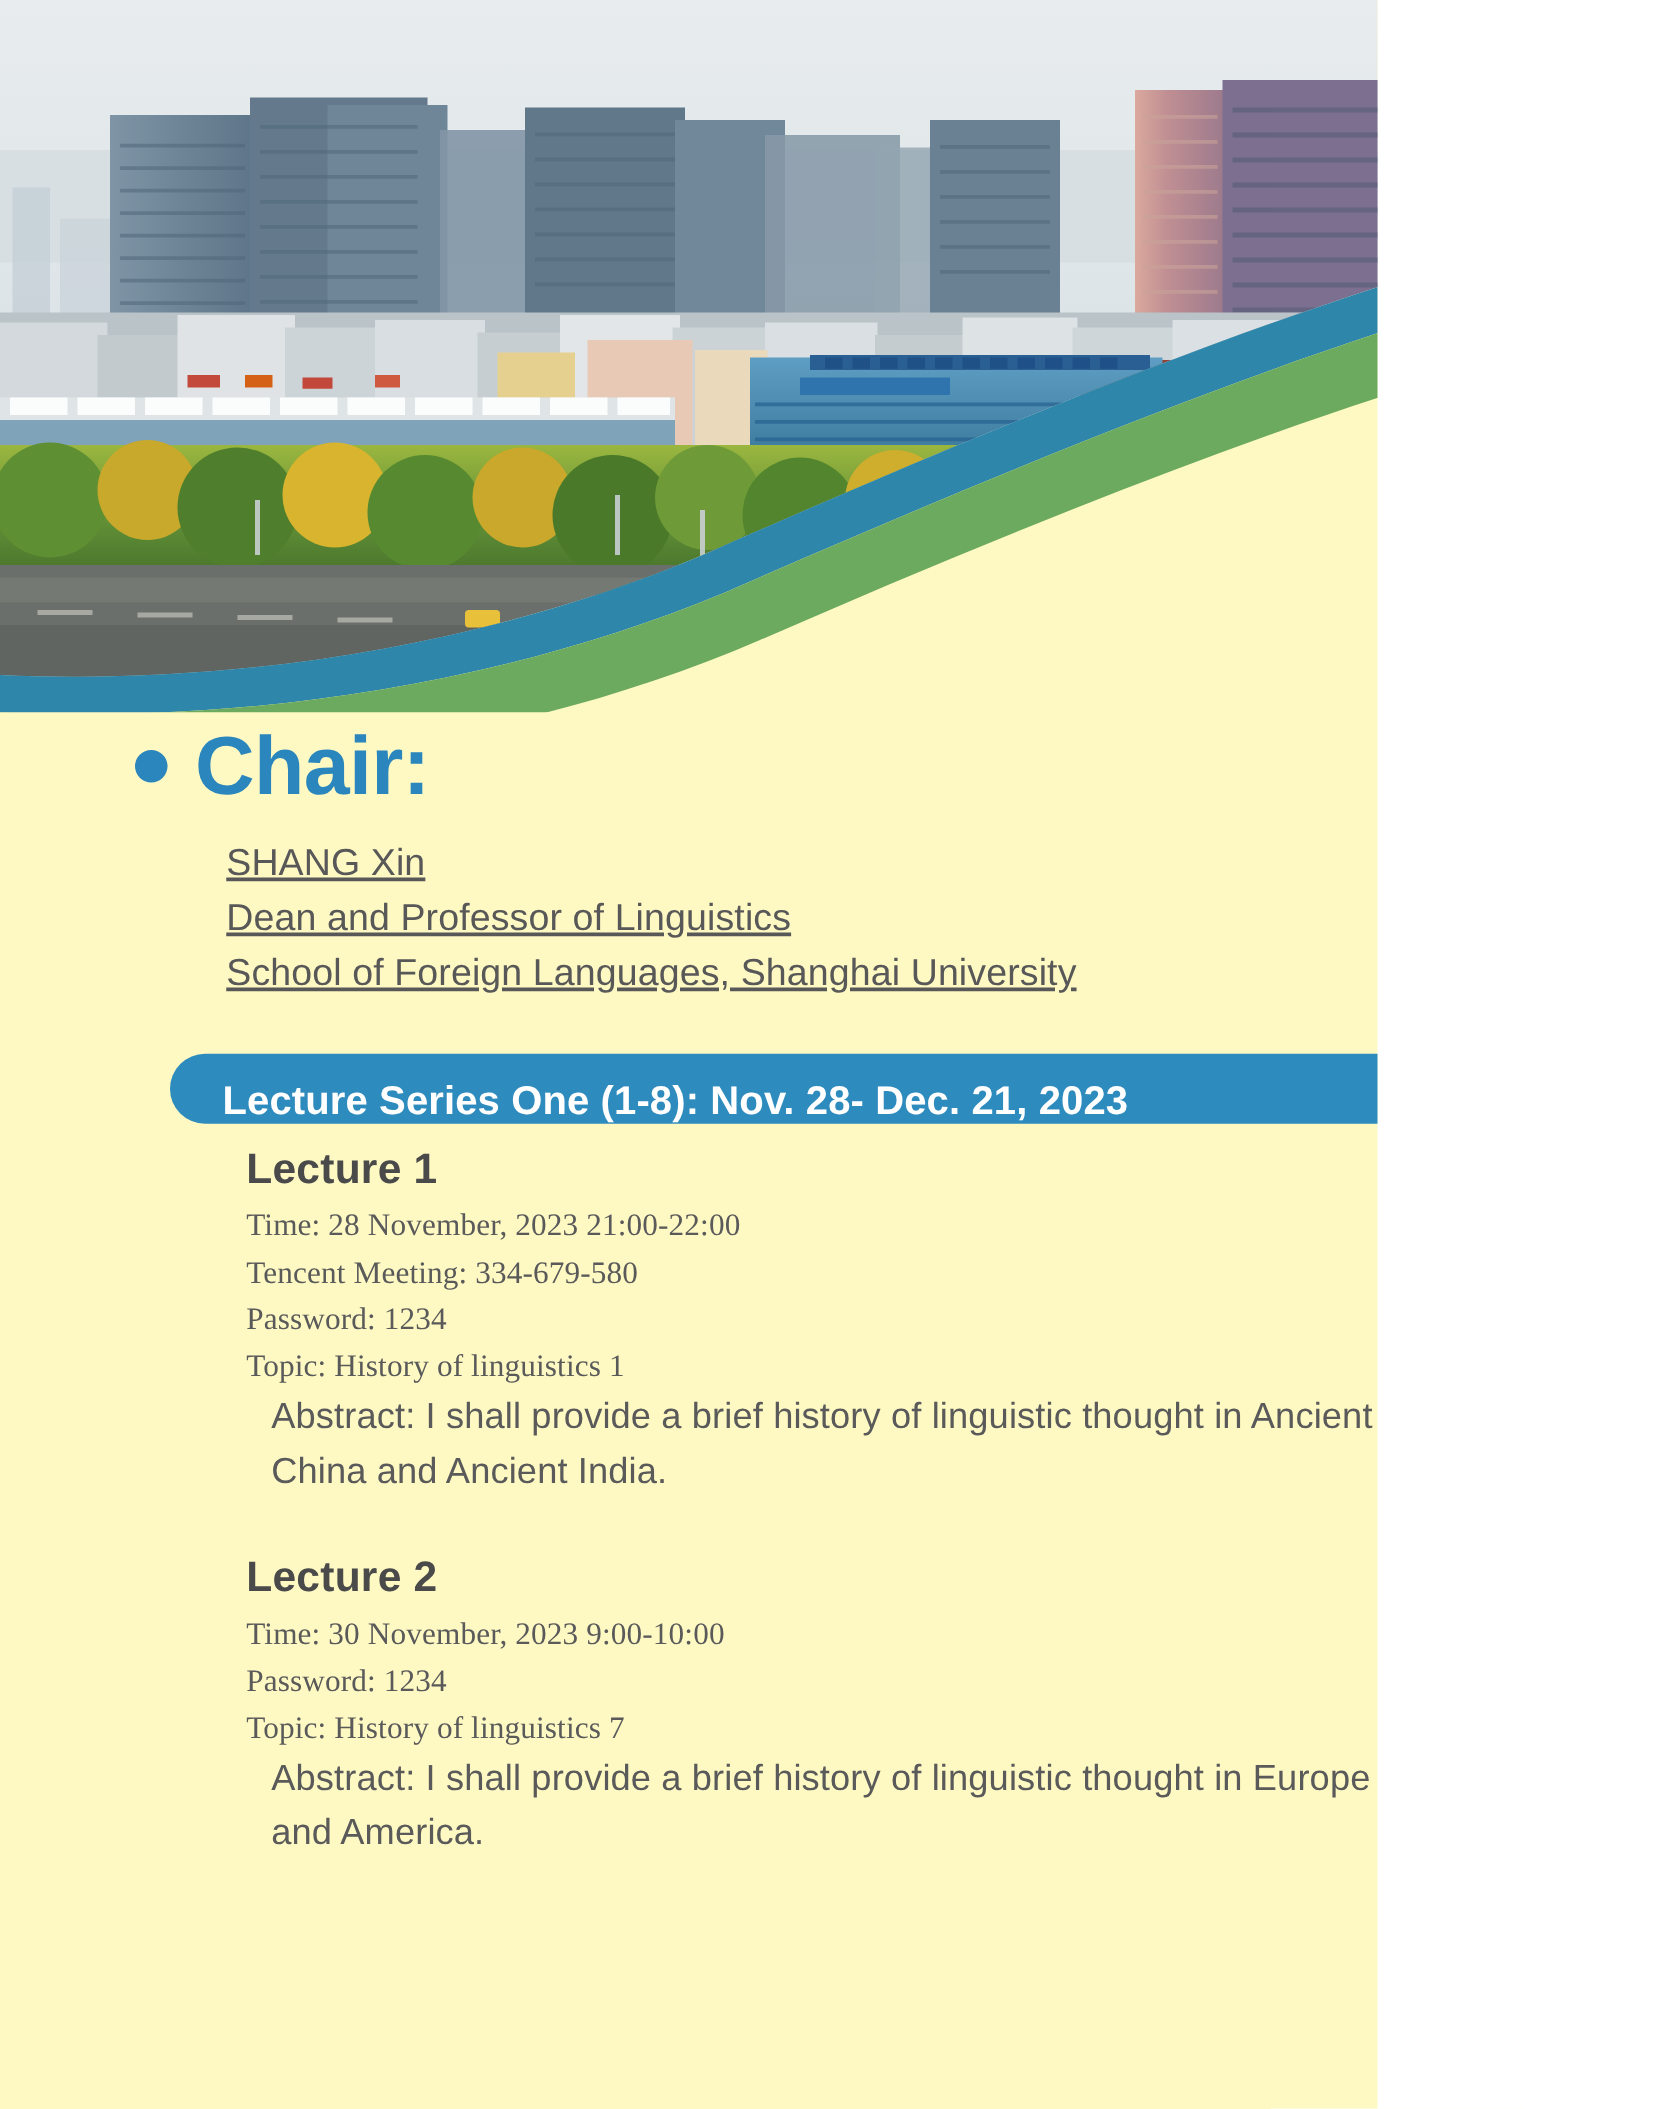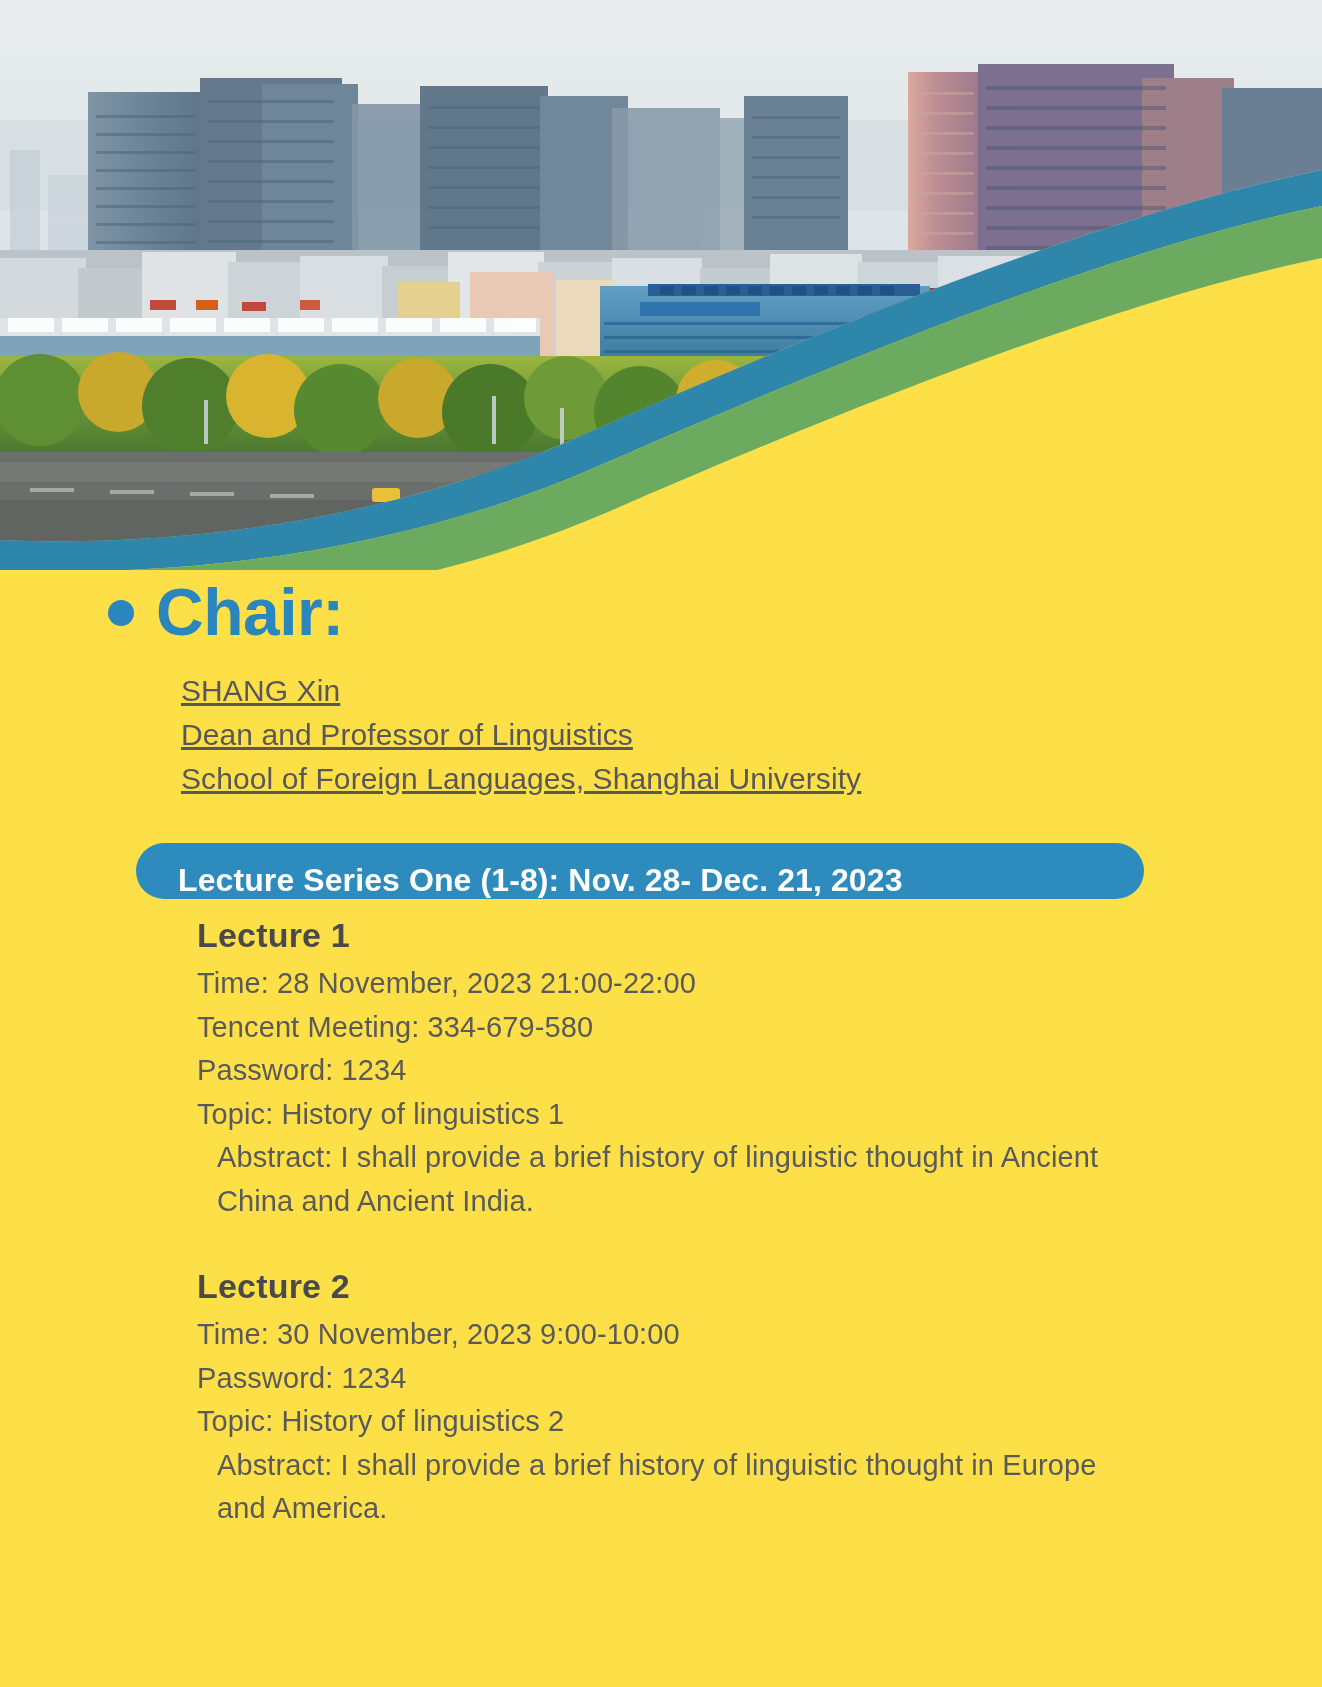--- a/index.html
+++ b/index.html
@@ -7,23 +7,23 @@
   html, body {
     width: 1322px;
     height: 1687px;
     background: #ffffff;
     font-family: "Liberation Sans", sans-serif;
     overflow: hidden;
   }
 
   .poster {
     position: relative;
-    width: 1322px;
+    width: 1102px;
     height: 1687px;
-    background: #fde047;
+    background: #fef9c3;
     overflow: hidden;
   }
 
   
   .header {
     position: absolute;
     top: 0; left: 0;
     width: 1322px;
     height: 570px;
     overflow: hidden;
@@ -114,24 +114,25 @@
 
   .lecture-title {
     font-size: 34px;
     font-weight: bold;
     color: #4a4a4a;
     margin-bottom: 7px;
     letter-spacing: 0.2px;
   }
 
   .lecture-line {
-    font-size: 29px;
+    font-size: 25px;
     color: #5a5a5a;
     line-height: 1.50;
     letter-spacing: 0.1px;
+    font-family: Liberation Serif, serif;
   }
 
   .lecture-abstract {
     font-size: 29px;
     color: #5a5a5a;
     line-height: 1.50;
     letter-spacing: 0.1px;
     width: 905px;
     margin-left: 20px;
   }
@@ -407,19 +408,19 @@
       <div class="lecture-line">Tencent Meeting: 334-679-580</div>
       <div class="lecture-line">Password: 1234</div>
       <div class="lecture-line">Topic: History of linguistics 1</div>
       <div class="lecture-abstract">Abstract: I shall provide a brief history of linguistic thought in Ancient China and Ancient India.</div>
     </div>
 
     <div class="lecture">
       <div class="lecture-title">Lecture 2</div>
       <div class="lecture-line">Time: 30 November, 2023 9:00-10:00</div>
       <div class="lecture-line">Password: 1234</div>
-      <div class="lecture-line">Topic: History of linguistics 2</div>
+      <div class="lecture-line">Topic: History of linguistics 7</div>
       <div class="lecture-abstract">Abstract: I shall provide a brief history of linguistic thought in Europe and America.</div>
     </div>
 
   </div>
 
 </div>
 
 </body></html>

